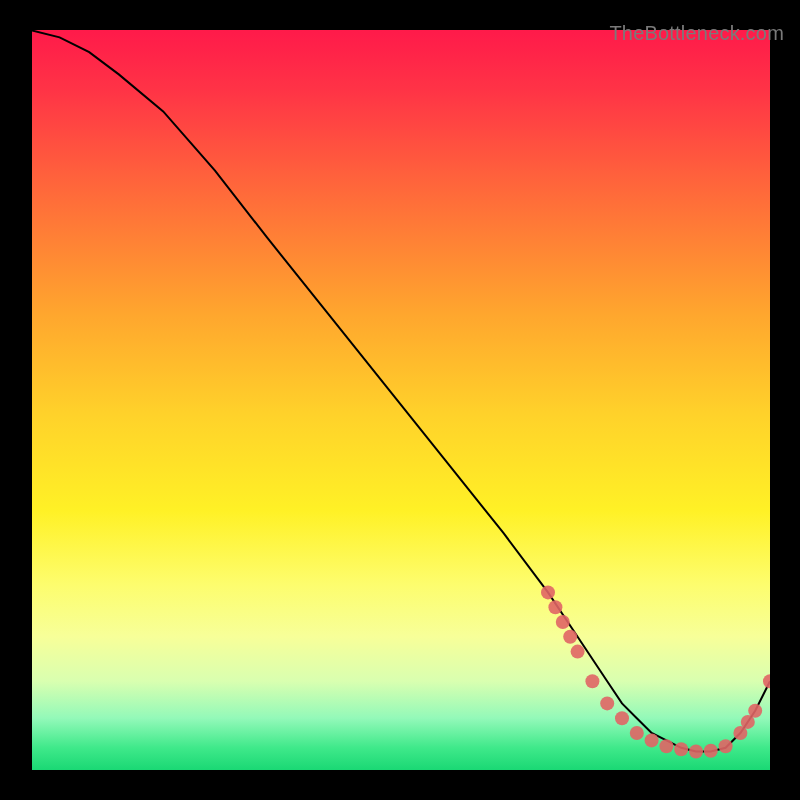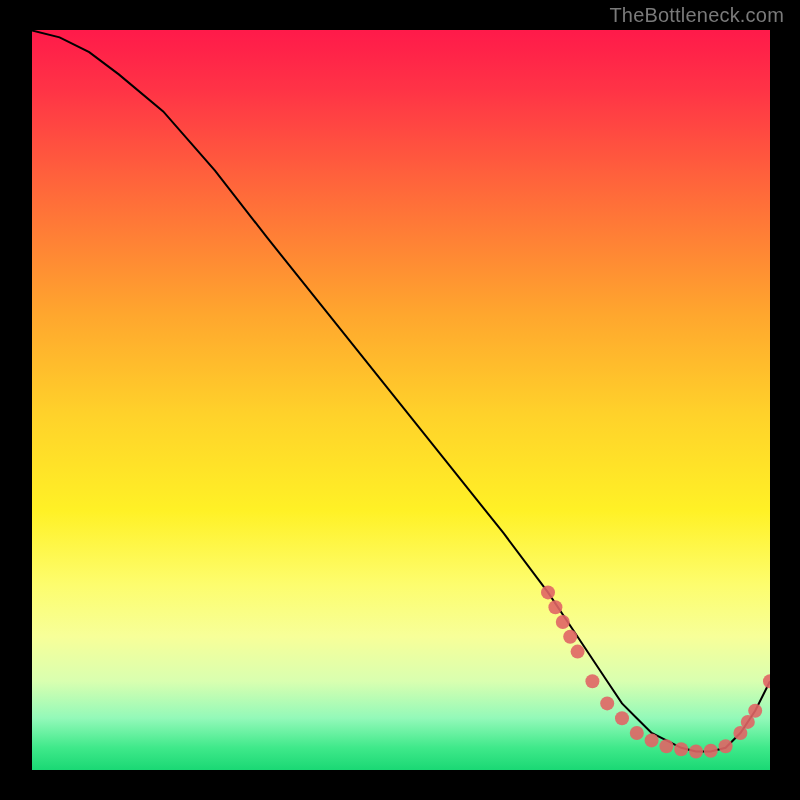--- a/index.html
+++ b/index.html
@@ -6,21 +6,21 @@
     margin: 0;
     padding: 0;
     width: 800px;
     height: 800px;
     background: #000;
     font-family: Arial, sans-serif;
     position: relative;
   }
   .watermark {
     position: absolute;
-    top: 4px;
+    top: 22px;
     right: 16px;
     color: #7a7a7a;
     font-size: 20px;
     font-weight: 500;
     z-index: 10;
     letter-spacing: 0.2px;
   }
   .plot-frame {
     position: absolute;
     left: 30px;

